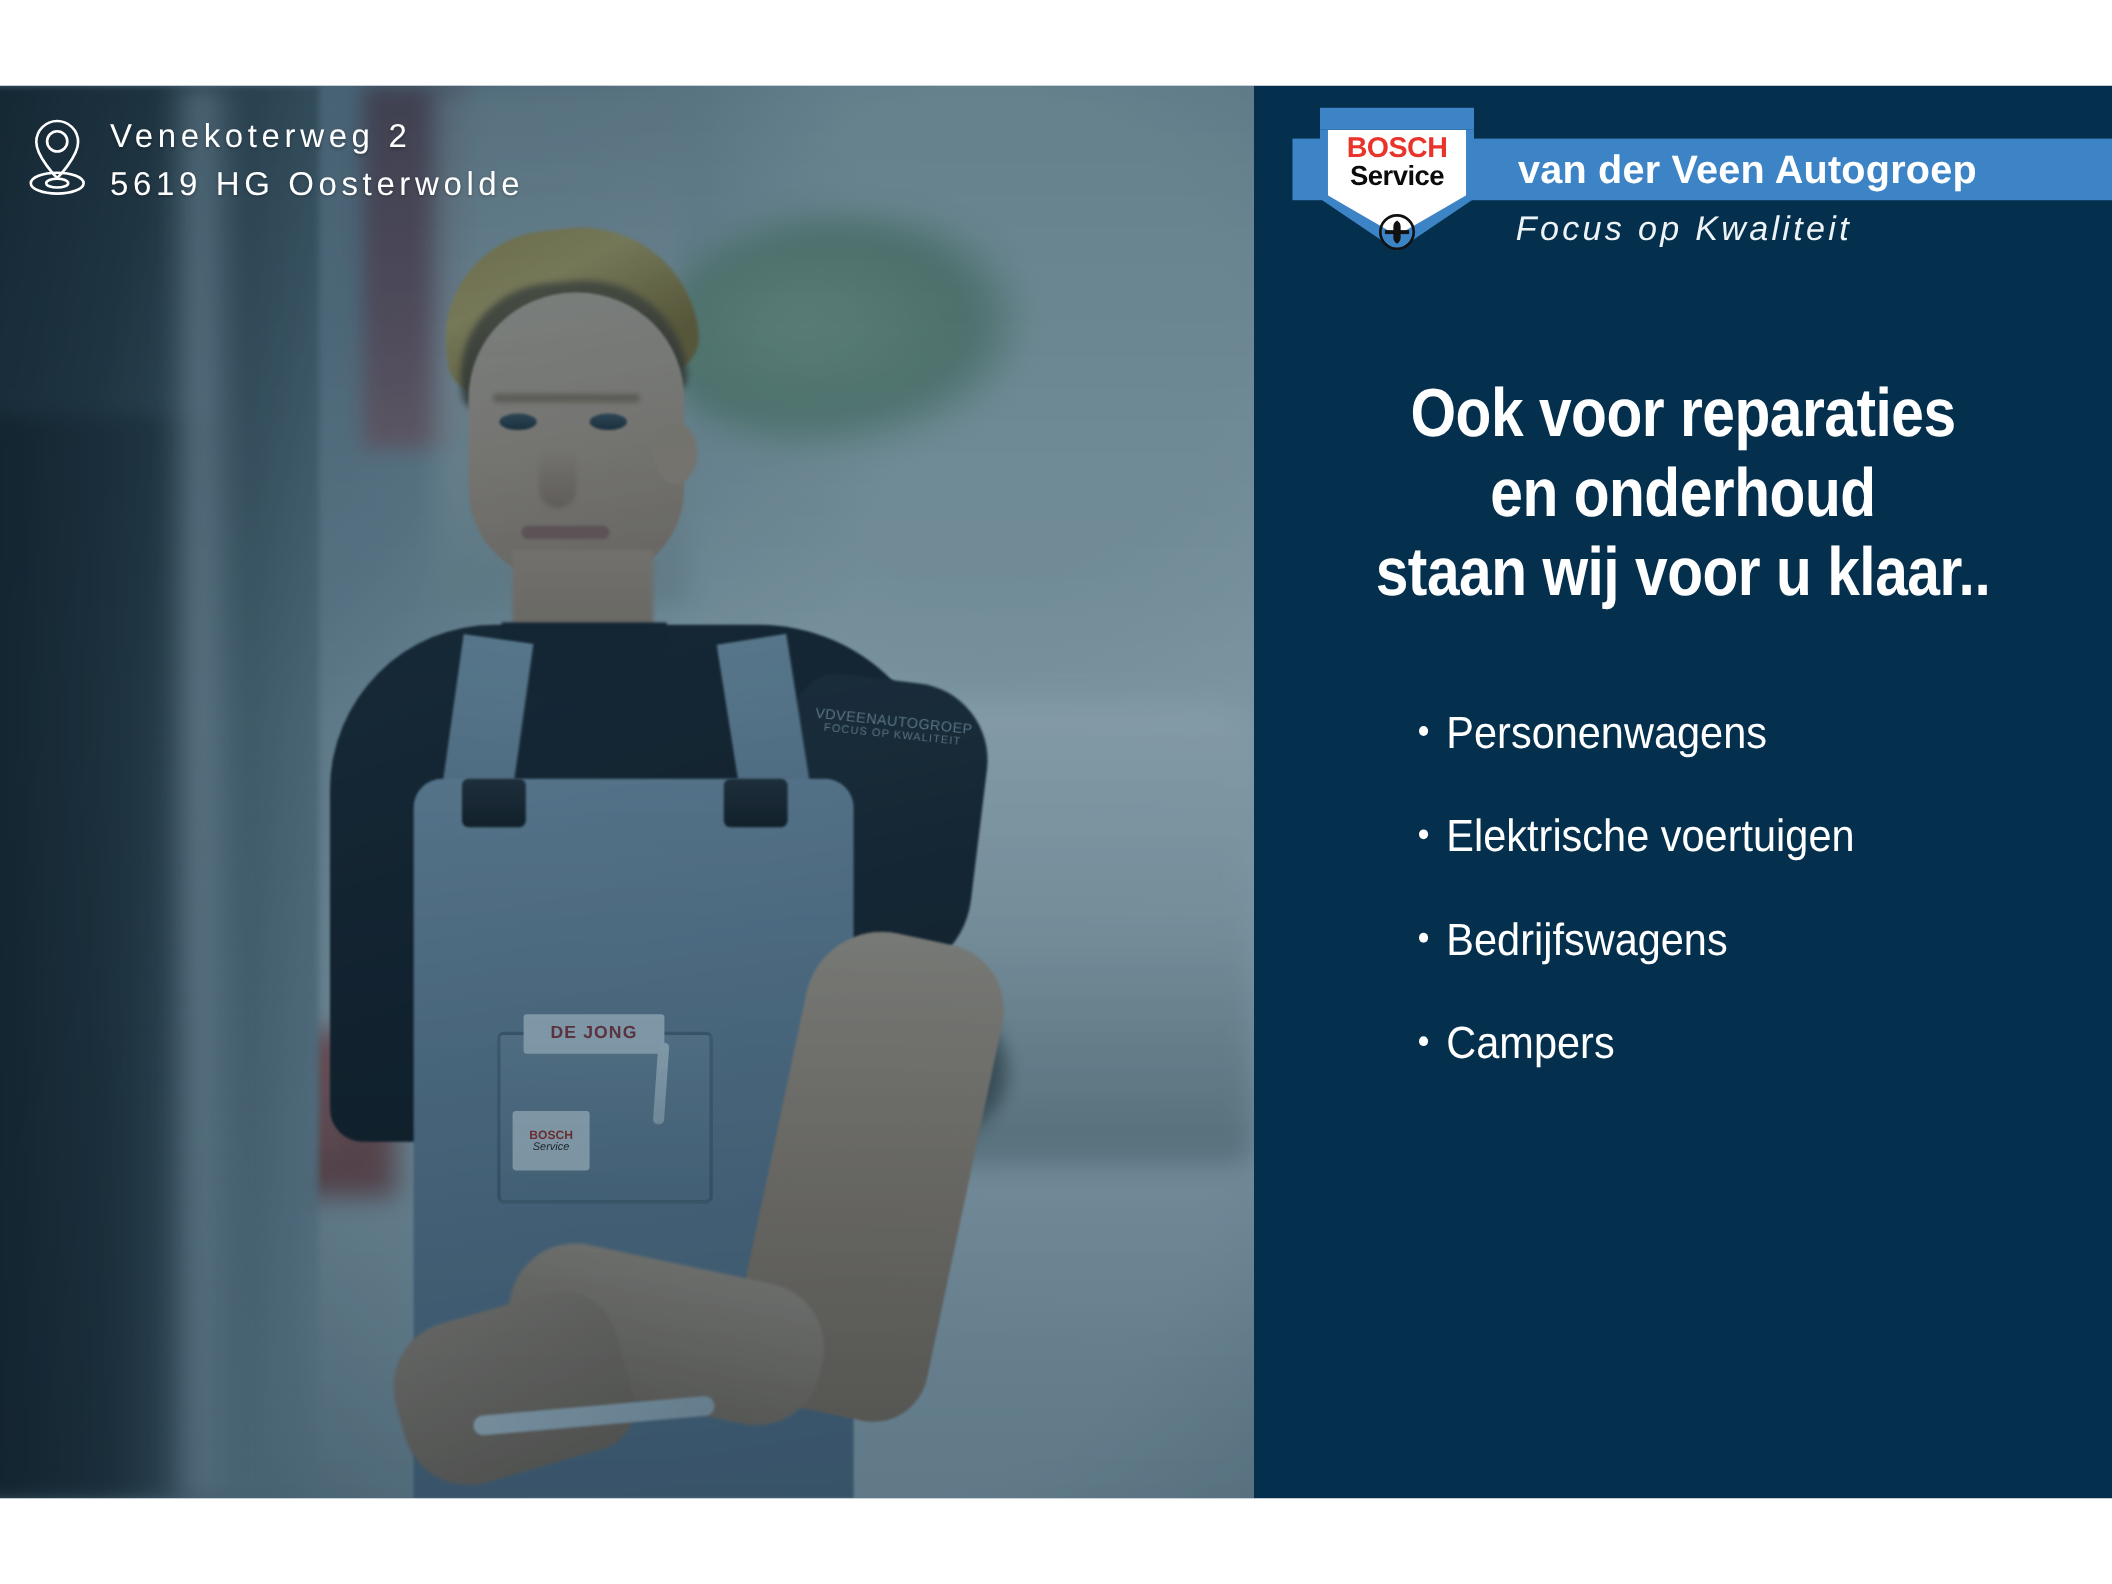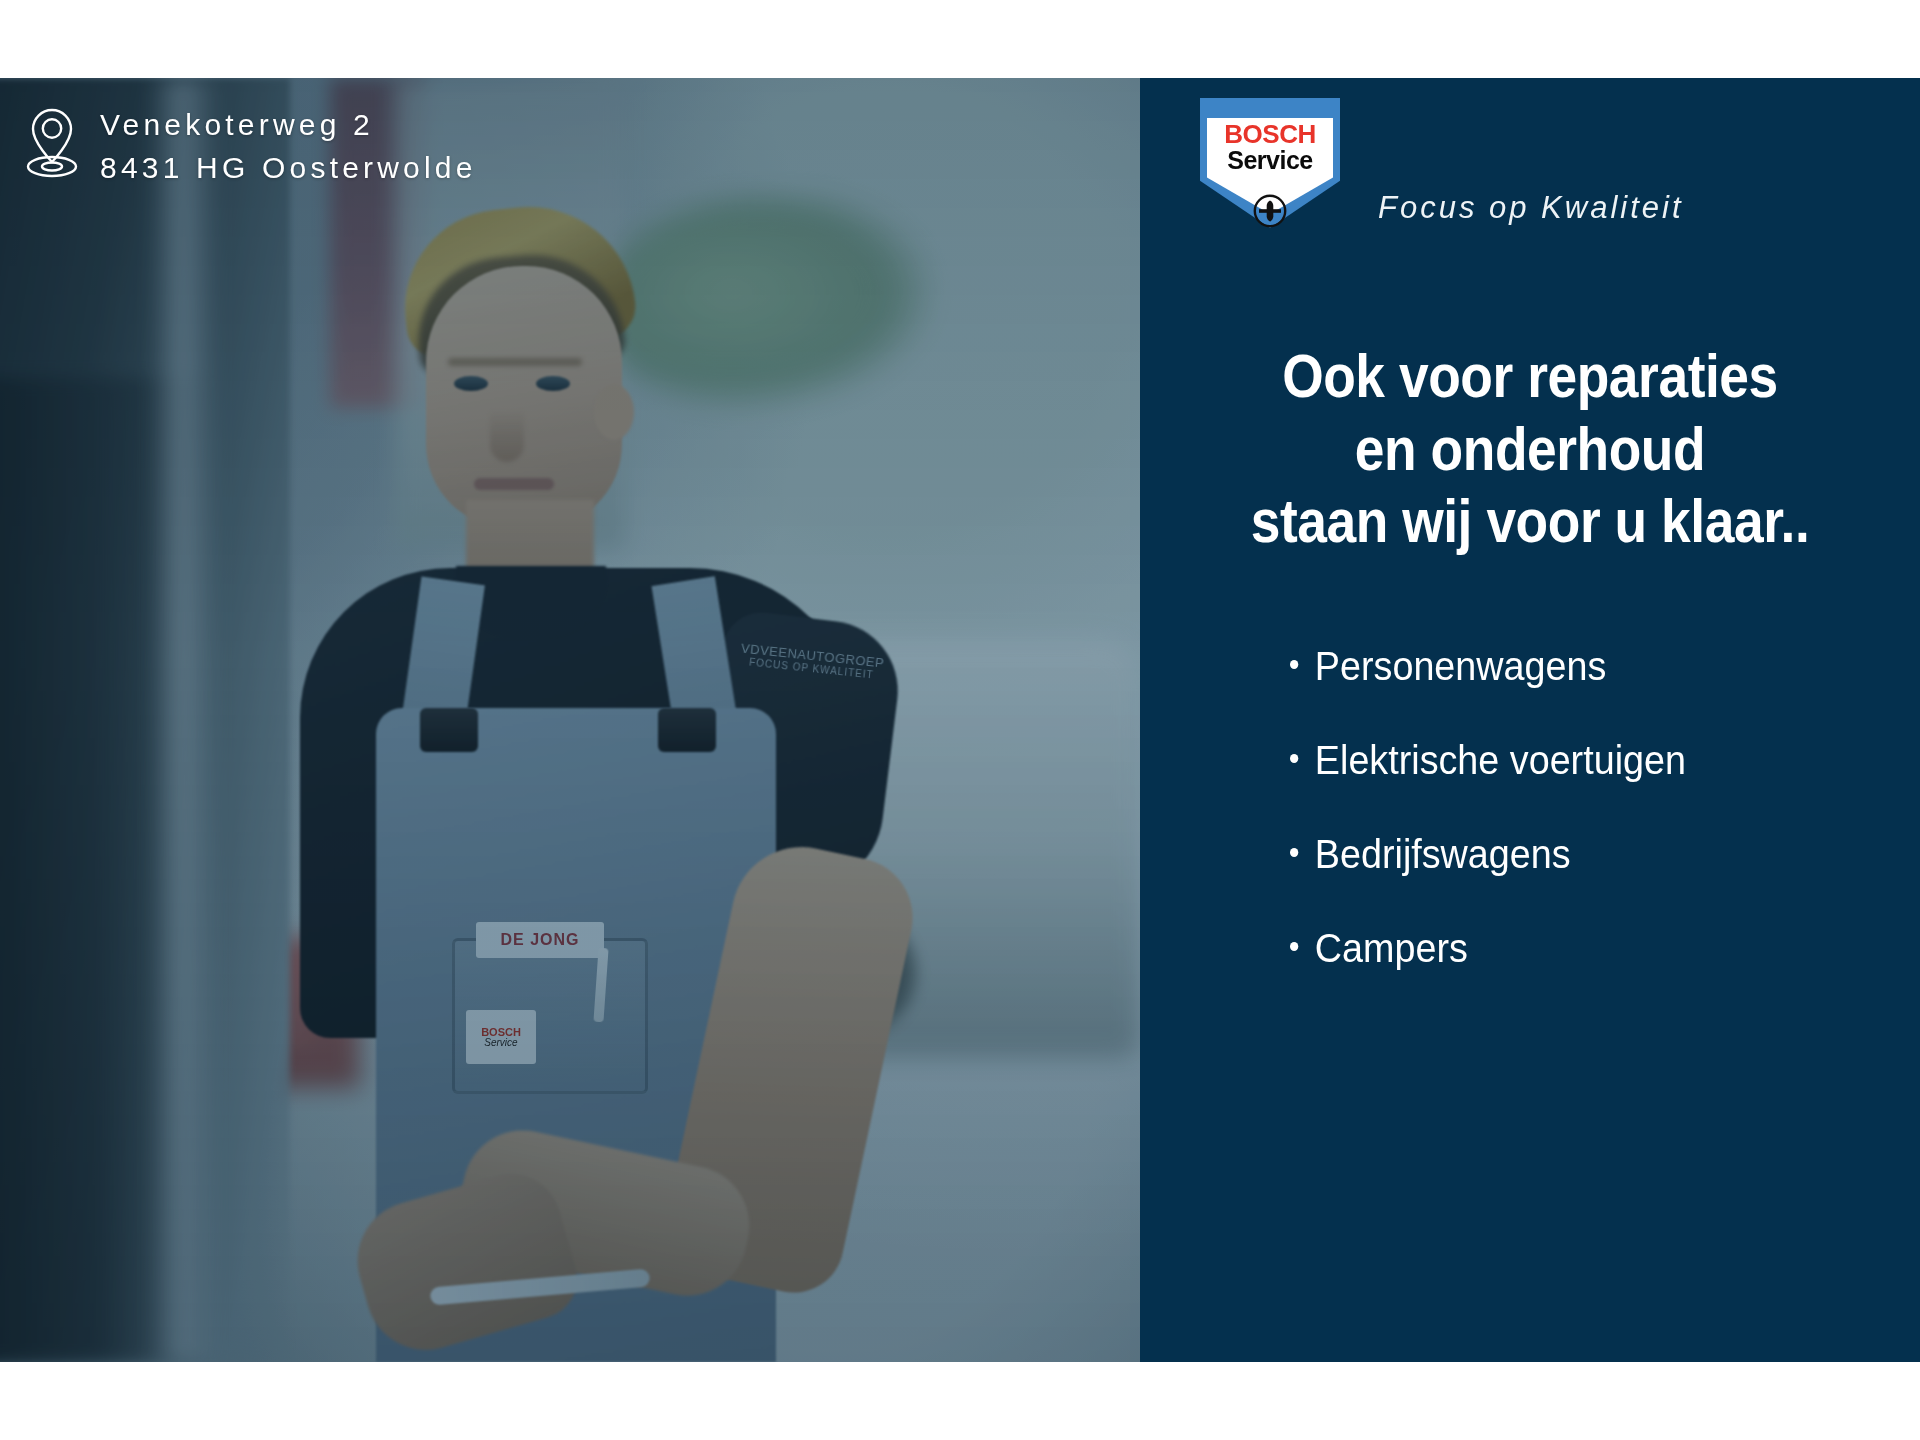--- a/index.html
+++ b/index.html
@@ -348,27 +348,30 @@
       <span class="pin">
         <svg width="52" height="74" viewBox="0 0 52 74" fill="none" stroke="#ffffff" stroke-width="2.4">
           <path d="M26 4C15.5 4 7 12.5 7 23c0 13.5 19 33 19 33s19-19.5 19-33C45 12.5 36.5 4 26 4z"></path>
           <circle cx="26" cy="22.5" r="9.2"></circle>
           <ellipse cx="26" cy="60.5" rx="24" ry="9.5"></ellipse>
           <ellipse cx="26" cy="60.5" rx="10" ry="4"></ellipse>
         </svg>
       </span>
       <div class="addr-lines">
         <div>Venekoterweg 2</div>
-        <div>8431 HG Oosterwolde</div>
+        <div>5619 HG Oosterwolde</div>
       </div>
     </div>
   </div>
 
   <div class="panel">
 
+    <div class="brandbar">
+      <span>van der Veen Autogroep</span>
+    </div>
 
     <div class="bosch">
       <div class="bosch-top"></div>
       <div class="bosch-body"></div>
       <div class="bosch-white">
         <span class="b1">BOSCH</span>
         <span class="b2">Service</span>
       </div>
       <span class="bosch-arm">
         <svg width="34" height="34" viewBox="0 0 34 34">

